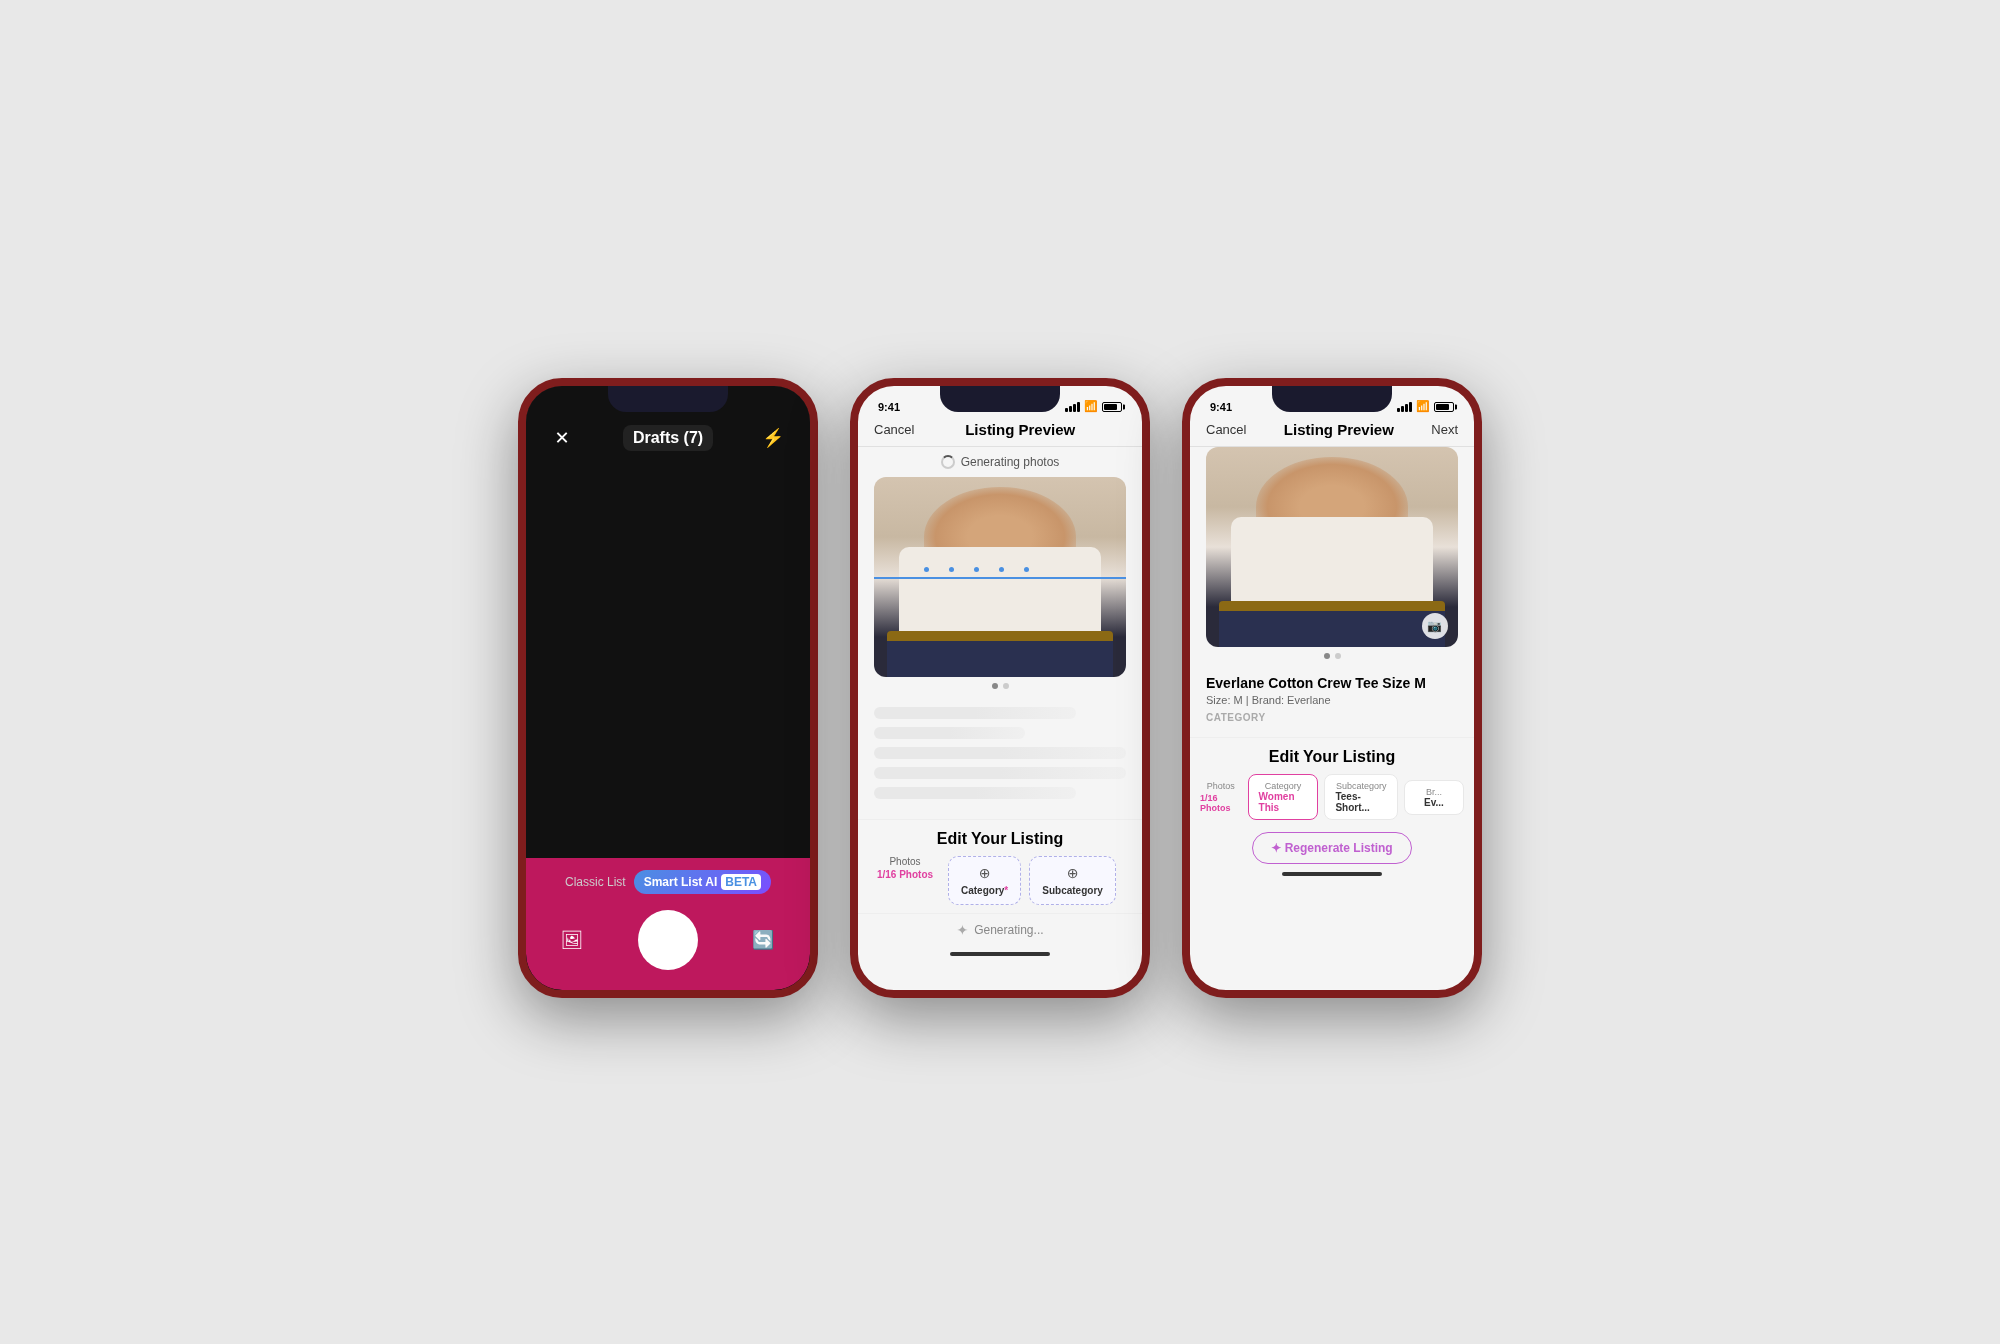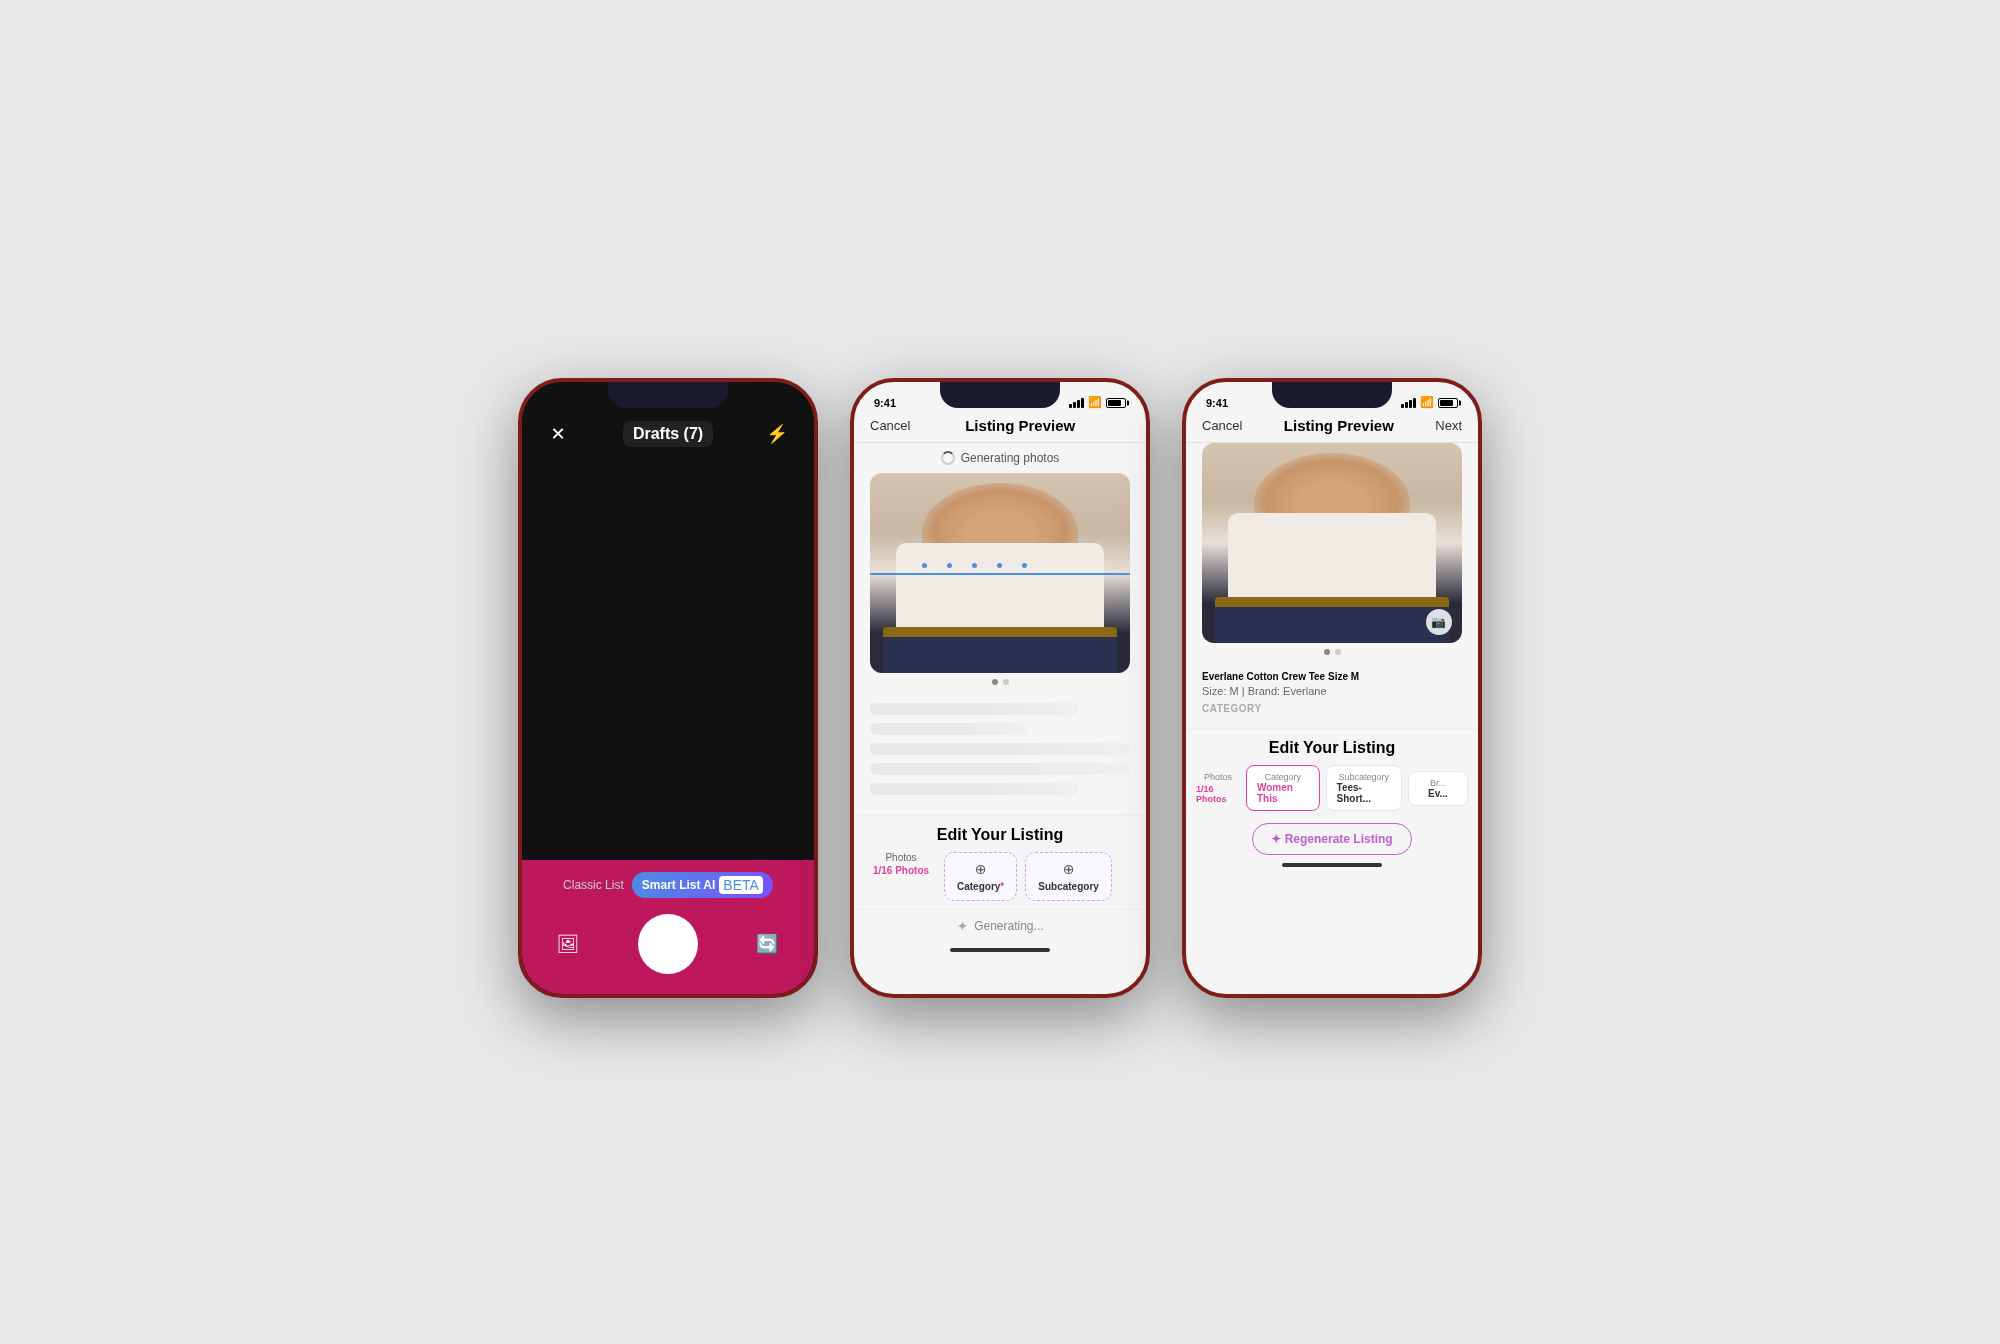--- a/index.html
+++ b/index.html
@@ -13,21 +13,21 @@
       gap: 32px;
       padding: 40px 20px;
     }
 
     
     .phone {
       width: 300px;
       min-height: 620px;
       background: #1a1a2e;
       border-radius: 44px;
-      border: 4px solid #7f1d1d;
+      border: 8px solid #7f1d1d;
       position: relative;
       overflow: hidden;
       box-shadow: 0 20px 60px rgba(0,0,0,0.4), inset 0 0 0 1px rgba(255,255,255,0.1);
       display: flex;
       flex-direction: column;
       margin-top: 32px;
     }
 
     
     .notch {
@@ -114,22 +114,22 @@
       padding: 4px 10px;
       font-size: 12px;
       font-weight: 600;
       display: flex;
       align-items: center;
       gap: 4px;
     }
     .beta-badge {
       background: white;
       color: #4a90e2;
-      font-size: 14px;
-      font-weight: 400;
+      font-size: 12px;
+      font-weight: 700;
       padding: 1px 4px;
       border-radius: 4px;
     }
     .camera-controls {
       display: flex;
       justify-content: space-between;
       align-items: center;
       padding: 0 10px;
     }
     .camera-btn {
@@ -399,21 +399,21 @@
       width: 100px;
       height: 4px;
       background: #333;
       border-radius: 2px;
       margin: 6px auto 8px;
     }
     .listing-info {
       padding: 10px 16px 6px;
     }
     .listing-title {
-      font-size: 10px;
+      font-size: 14px;
       font-weight: 700;
       color: #000;
       margin-bottom: 3px;
     }
     .listing-meta {
       font-size: 11px;
       color: #666;
       margin-bottom: 6px;
     }
     .listing-desc {

